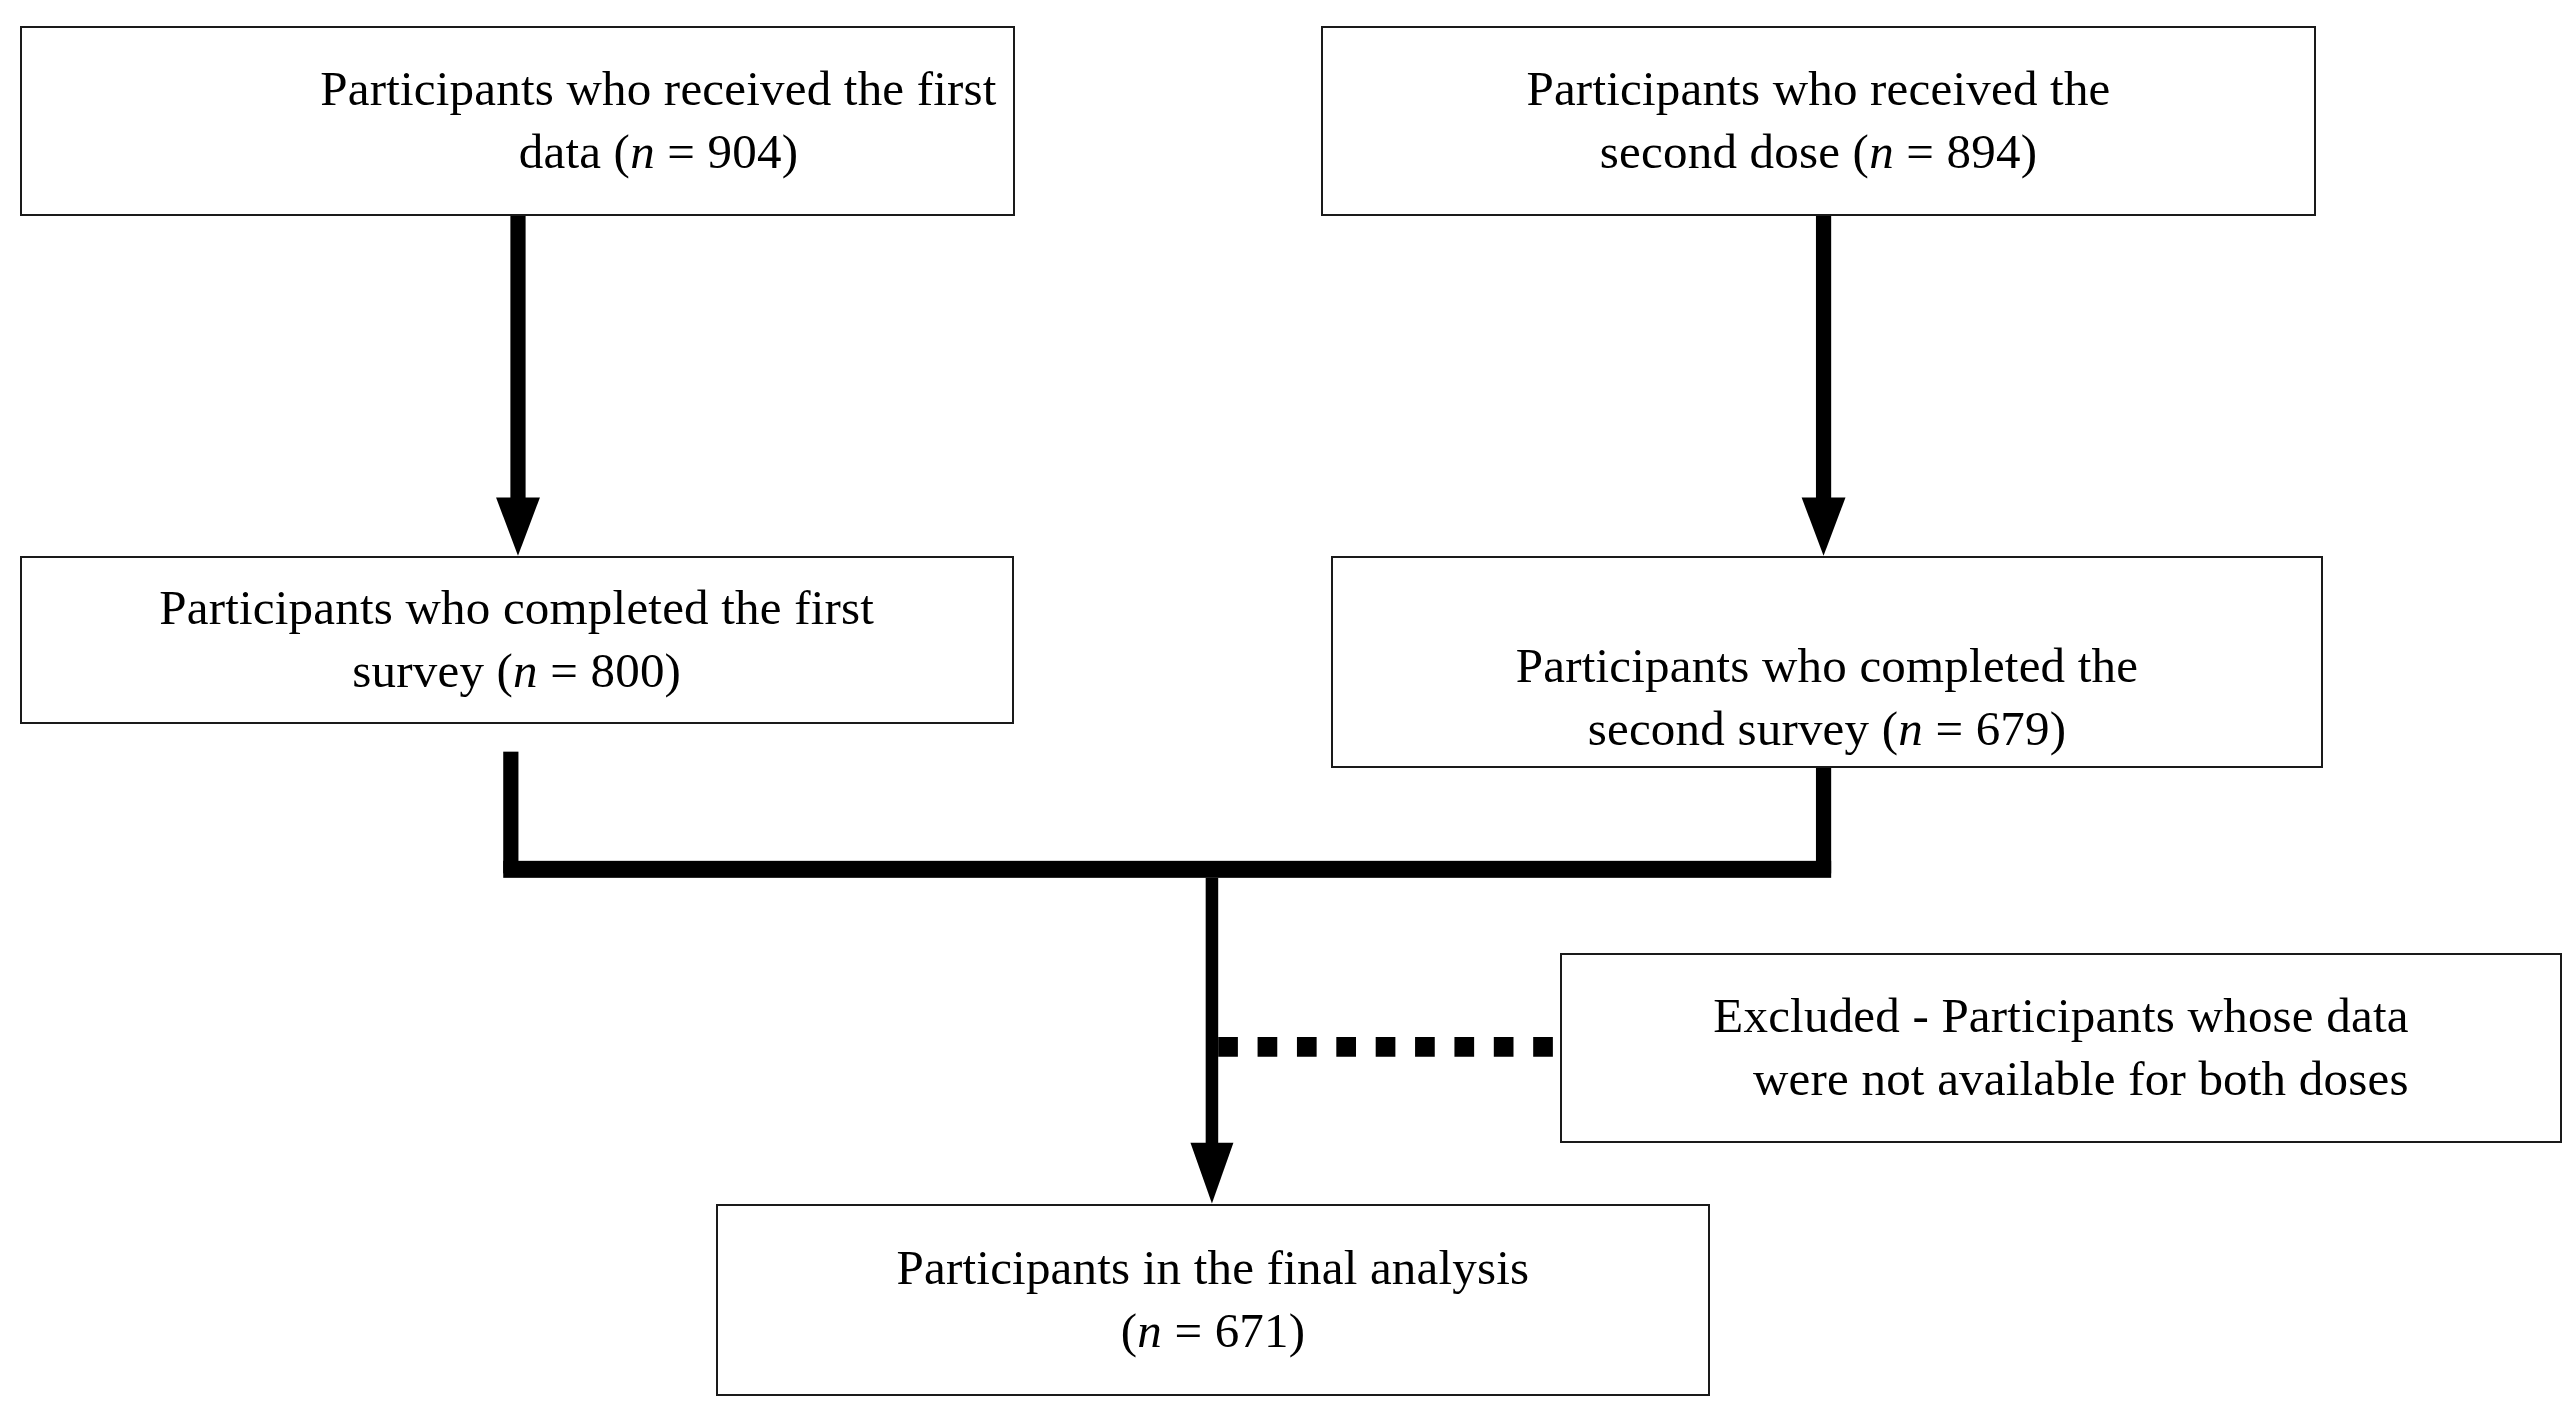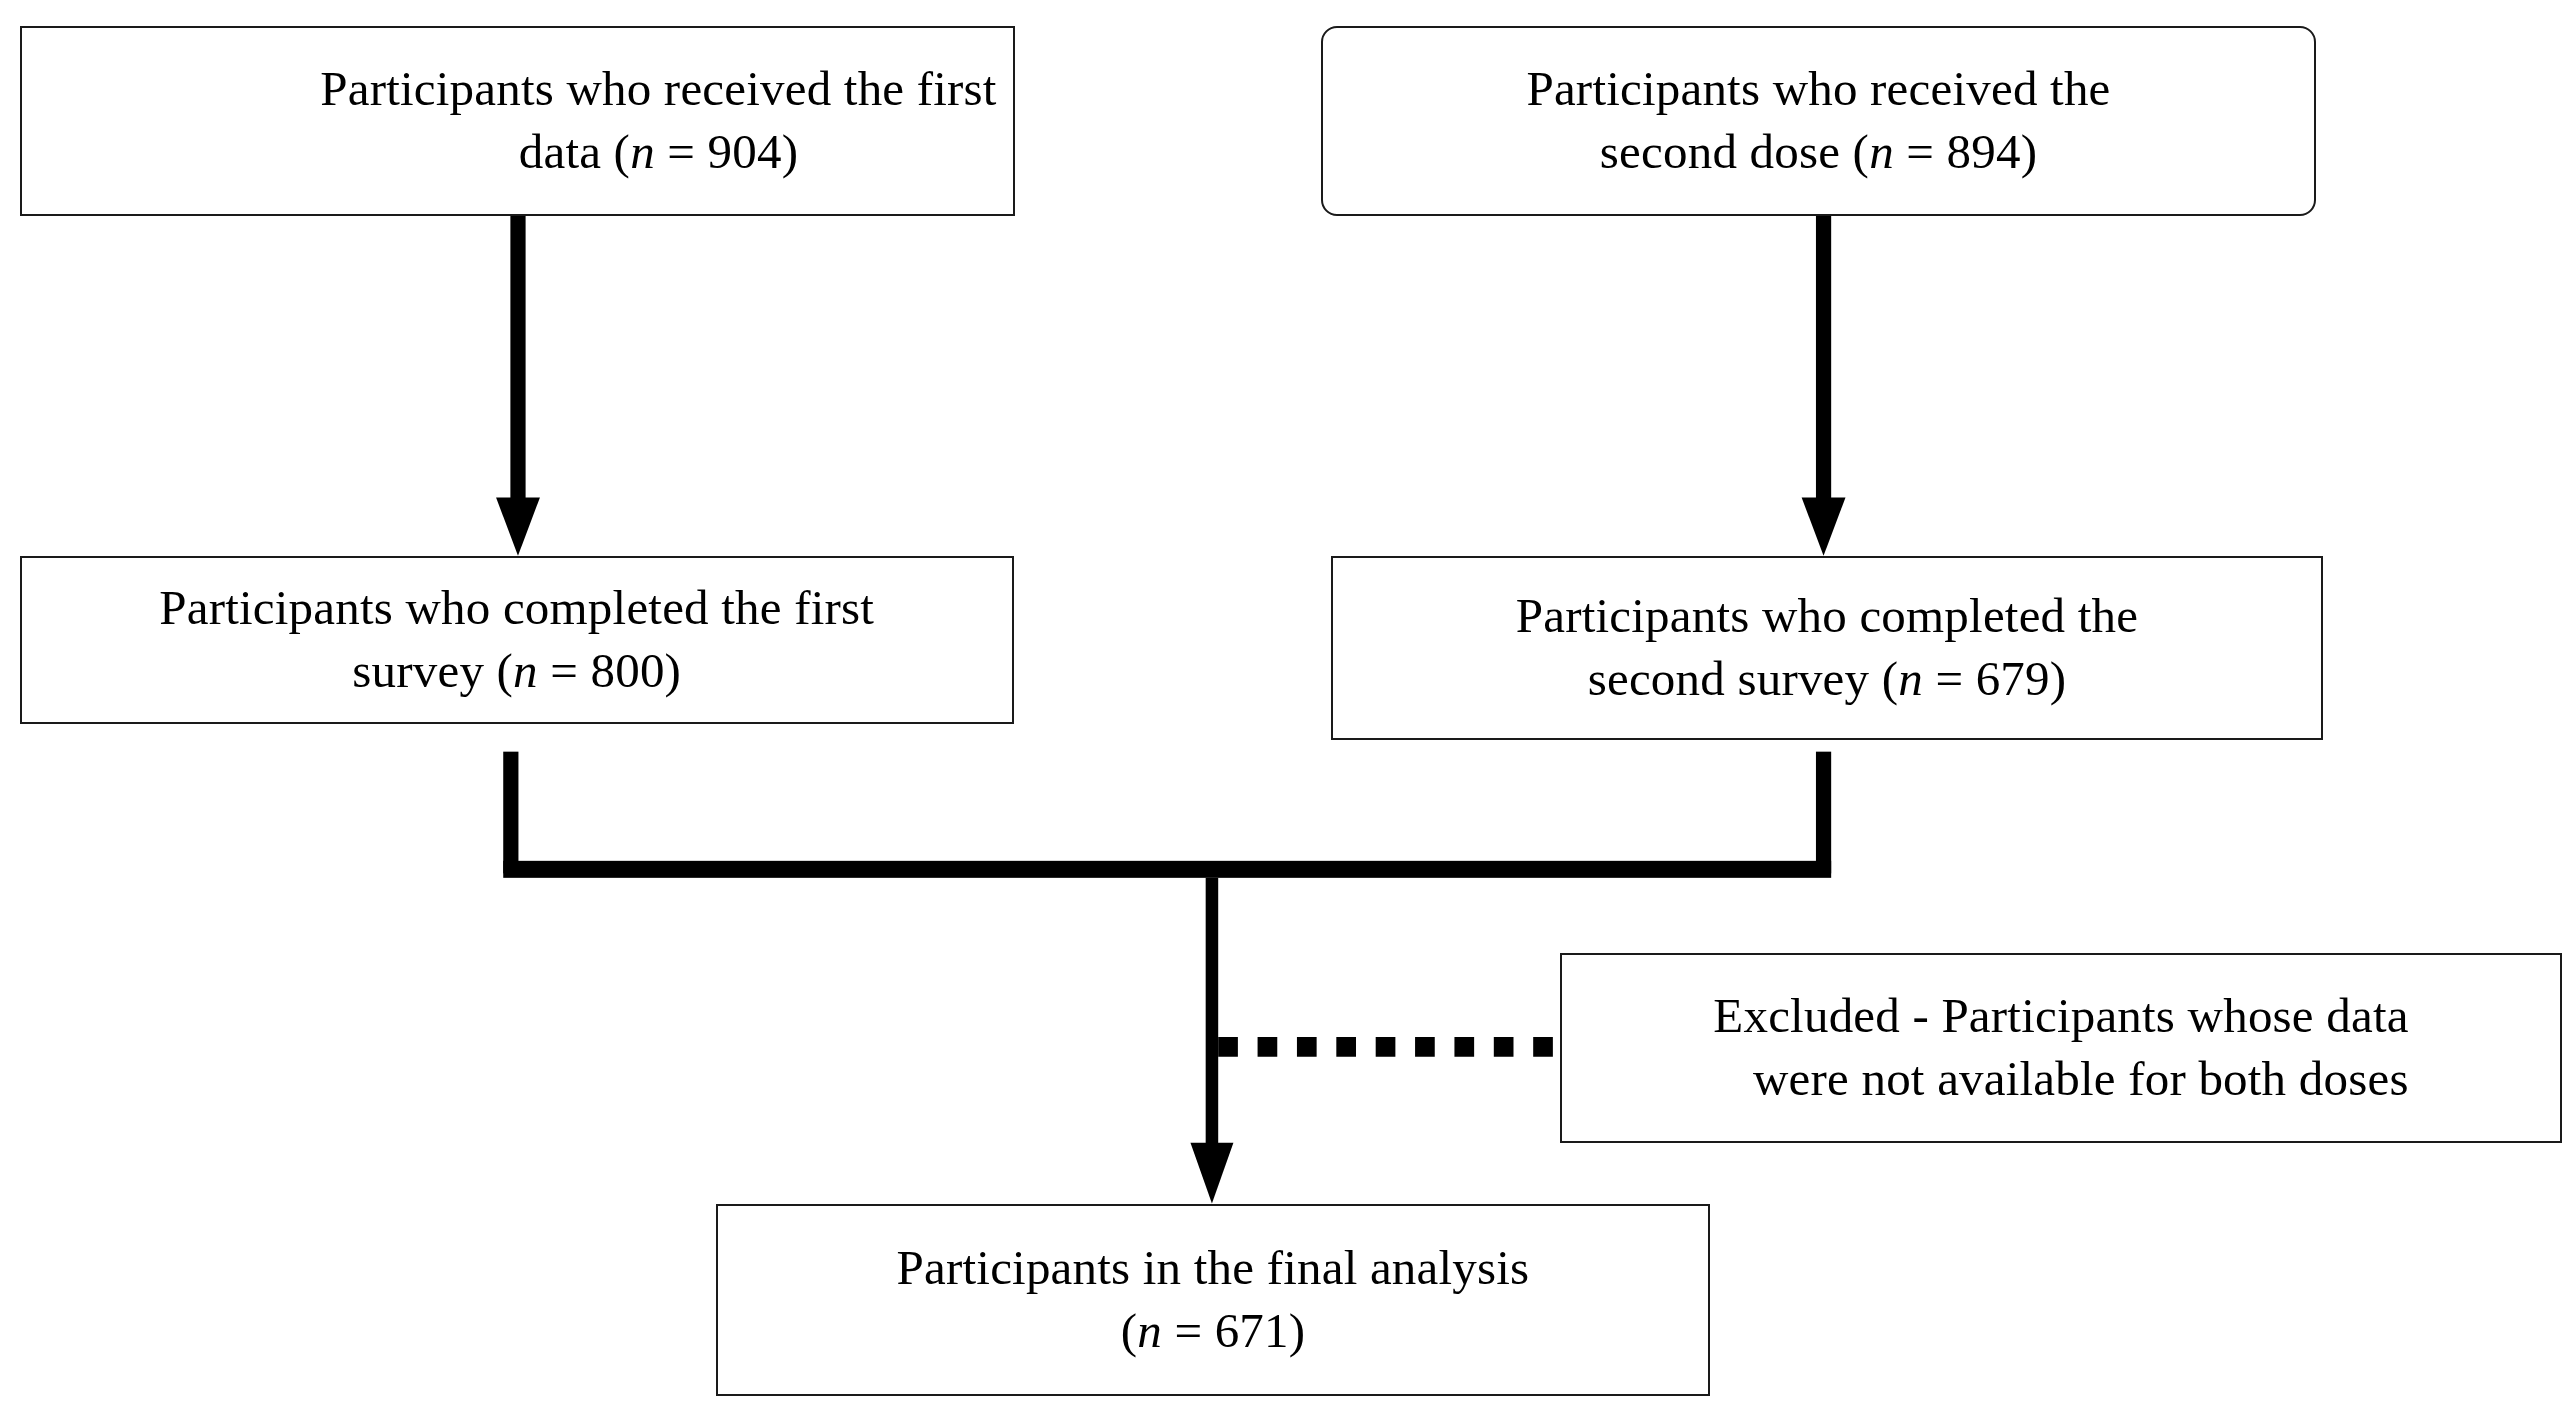--- a/index.html
+++ b/index.html
@@ -30,23 +30,23 @@
   }
   .node-text {
     font-size: 49px;
     letter-spacing: 0.2px;
     white-space: pre-line;
   }
   .node-text .nvar {
     font-style: italic;
   }
   #box-first-dose   { left: 19.7px;   top: 26px;   width: 995px; height: 190px; justify-content: flex-end; }
-  #box-second-dose  { left: 1321px; top: 26px;   width: 995px; height: 190px; border-radius: 16px; }
+  #box-second-dose  { left: 1321px; top: 26px;   width: 995px; height: 190px; }
   #box-first-survey { left: 19.7px;   top: 556px;  width: 994px; height: 168px; }
-  #box-second-survey{ left: 1331px; top: 556px;  width: 992px; height: 184px; }
+  #box-second-survey{ left: 1331px; top: 556px;  width: 992px; height: 212px; align-items: flex-end; }
   #box-excluded     { left: 1560px; top: 953px; width: 1002px; height: 190px; text-align: right; }
   #box-final        { left: 716px;  top: 1204px; width: 994px; height: 192px; }
 
   .connector-svg {
     position: absolute;
     left: 0;
     top: 0;
     width: 2576px;
     height: 1421px;
     pointer-events: none;

